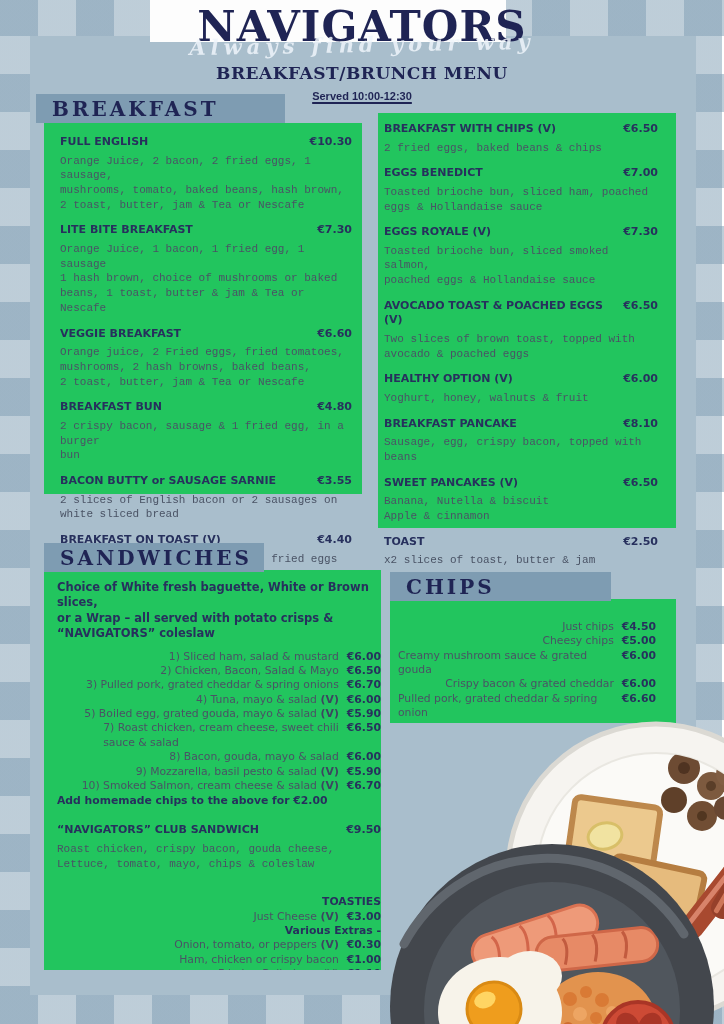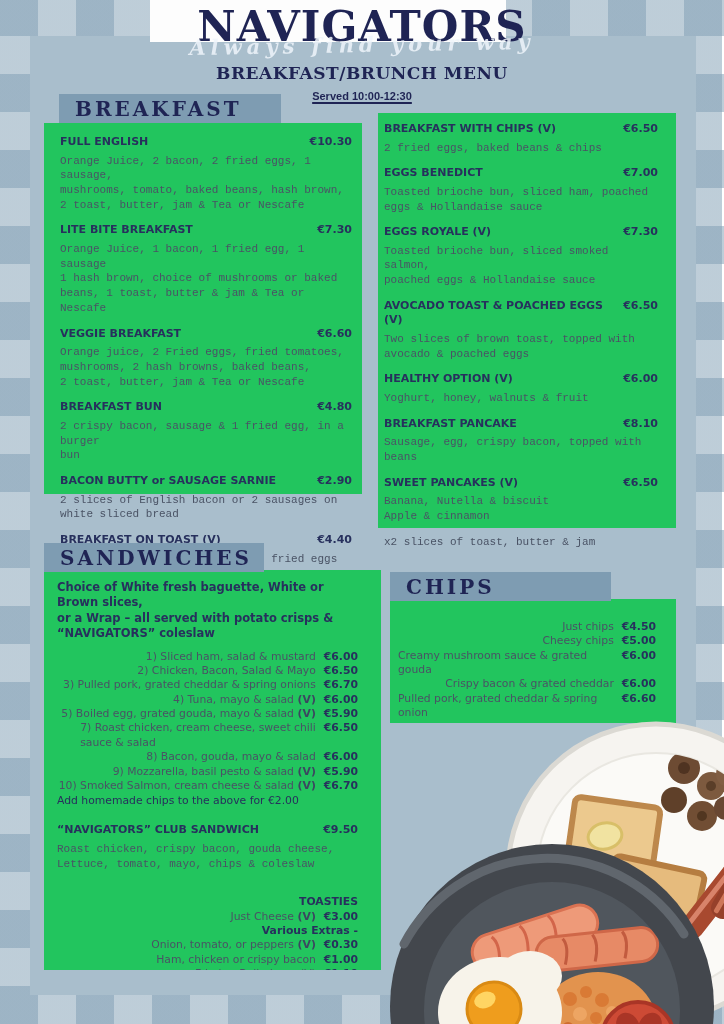--- a/index.html
+++ b/index.html
@@ -33,44 +33,44 @@
     font-family:Liberation Sans, sans-serif; font-weight:bold; font-size:11px;
     color:#1f2454; margin-top:7px; text-decoration:underline;
     text-decoration-thickness:2px; text-underline-offset:2px;
   }
 
   .banner {
     position:absolute; background:#7e9cb2; color:#1f2454; z-index:2;
     font-family:"DejaVu Serif", serif; font-weight:bold; font-size:20px;
     letter-spacing:3px; padding:3px 0 0 16px; height:29px;
   }
-  #banner-breakfast  { left:59px;  top:94px;  width:222px; }
+  #banner-breakfast  { left:36px;  top:94px;  width:249px; }
   #banner-sandwiches { left:44px;  top:543px; width:220px; }
   #banner-chips      { left:390px; top:572px; width:221px; }
 
   .box { position:absolute; background:#22c55e; z-index:1; }
   #box-bf-left  { left:44px;  top:123px; width:318px; height:371px; padding:12px 10px 0 16px; }
   #box-bf-right { left:378px; top:113px; width:298px; height:415px; padding:9px 18px 0 6px; }
-  #box-sandwich { left:44px;  top:570px; width:337px; height:400px; padding:10px 23px 0 13px; overflow:hidden; }
+  #box-sandwich { left:44px;  top:570px; width:337px; height:400px; padding:10px 0 0 13px; overflow:hidden; }
   #box-chips    { left:390px; top:599px; width:286px; height:124px; padding:21px 20px 0 8px; }
 
   .item { margin-bottom:11px; }
   .item-top { display:flex; justify-content:space-between; align-items:flex-start; gap:8px; }
   .item-name { font-weight:bold; font-size:11px; color:#27305d; line-height:1.32; }
   .item-price { font-weight:bold; font-size:11px; color:#27305d; white-space:nowrap; line-height:1.32; }
   .item-desc { font-size:11px; color:#4a5365; line-height:1.34; white-space:pre-line; margin-top:4px;font-family:Liberation Mono, monospace; }
 
   .intro { font-weight:bold; font-size:11.5px; color:#27305d; line-height:1.34; white-space:pre-line; }
   .list { margin-top:8px; }
   .line { display:flex; justify-content:flex-end; align-items:flex-start; gap:8px; }
   .line-name { font-size:10.8px; color:#4a5365; line-height:1.33; white-space:pre-line; }
   .line-name b, .line .vmark { font-weight:bold; color:#3c4660; }
   .line-price { font-weight:bold; font-size:10.8px; color:#27305d; line-height:1.33; white-space:nowrap; }
   .line.bold .line-name { font-weight:bold; color:#27305d; }
-  .note { font-weight:normal; font-size:10.8px; color:#27305d; line-height:1.4; }
+  .note { font-weight:bold; font-size:10.8px; color:#27305d; line-height:1.4; }
 
   .club { margin-top:15px; }
   .toasties { margin-top:24px; }
 
   #food-art { position:absolute; left:384px; top:714px; z-index:4; }
 </style>
 </head>
 <body>
 
 <div class="panel"></div>
@@ -117,21 +117,21 @@
         <div class="item-top">
           <span class="item-name">BREAKFAST BUN</span>
           <span class="item-price">€4.80</span>
         </div>
         <div class="item-desc">2 crispy bacon, sausage &amp; 1 fried egg, in a burger
 bun</div>
       </div>
       <div class="item">
         <div class="item-top">
           <span class="item-name">BACON BUTTY or SAUSAGE SARNIE</span>
-          <span class="item-price">€2.90</span>
+          <span class="item-price">€3.55</span>
         </div>
         <div class="item-desc">2 slices of English bacon or 2 sausages on
 white sliced bread</div>
       </div>
       <div class="item">
         <div class="item-top">
           <span class="item-name">BREAKFAST ON TOAST (V)</span>
           <span class="item-price">€4.40</span>
         </div>
         <div class="item-desc">Choice of 2 scrambled eggs or 2 fried eggs or
@@ -189,20 +189,24 @@
       </div>
       <div class="item">
         <div class="item-top">
           <span class="item-name">SWEET PANCAKES (V)</span>
           <span class="item-price">€6.50</span>
         </div>
         <div class="item-desc">Banana, Nutella &amp; biscuit
 Apple &amp; cinnamon</div>
       </div>
       <div class="item">
+        <div class="item-top">
+          <span class="item-name">TOAST</span>
+          <span class="item-price">€2.50</span>
+        </div>
         <div class="item-desc">x2 slices of toast, butter &amp; jam</div>
       </div>
     </div>
 </div>
 
 <div class="banner" id="banner-sandwiches">SANDWICHES</div>
 <div class="box" id="box-sandwich">
   <div class="intro">Choice of White fresh baguette, White or Brown slices,
 or a Wrap – all served with potato crisps &amp;
 “NAVIGATORS” coleslaw</div>

